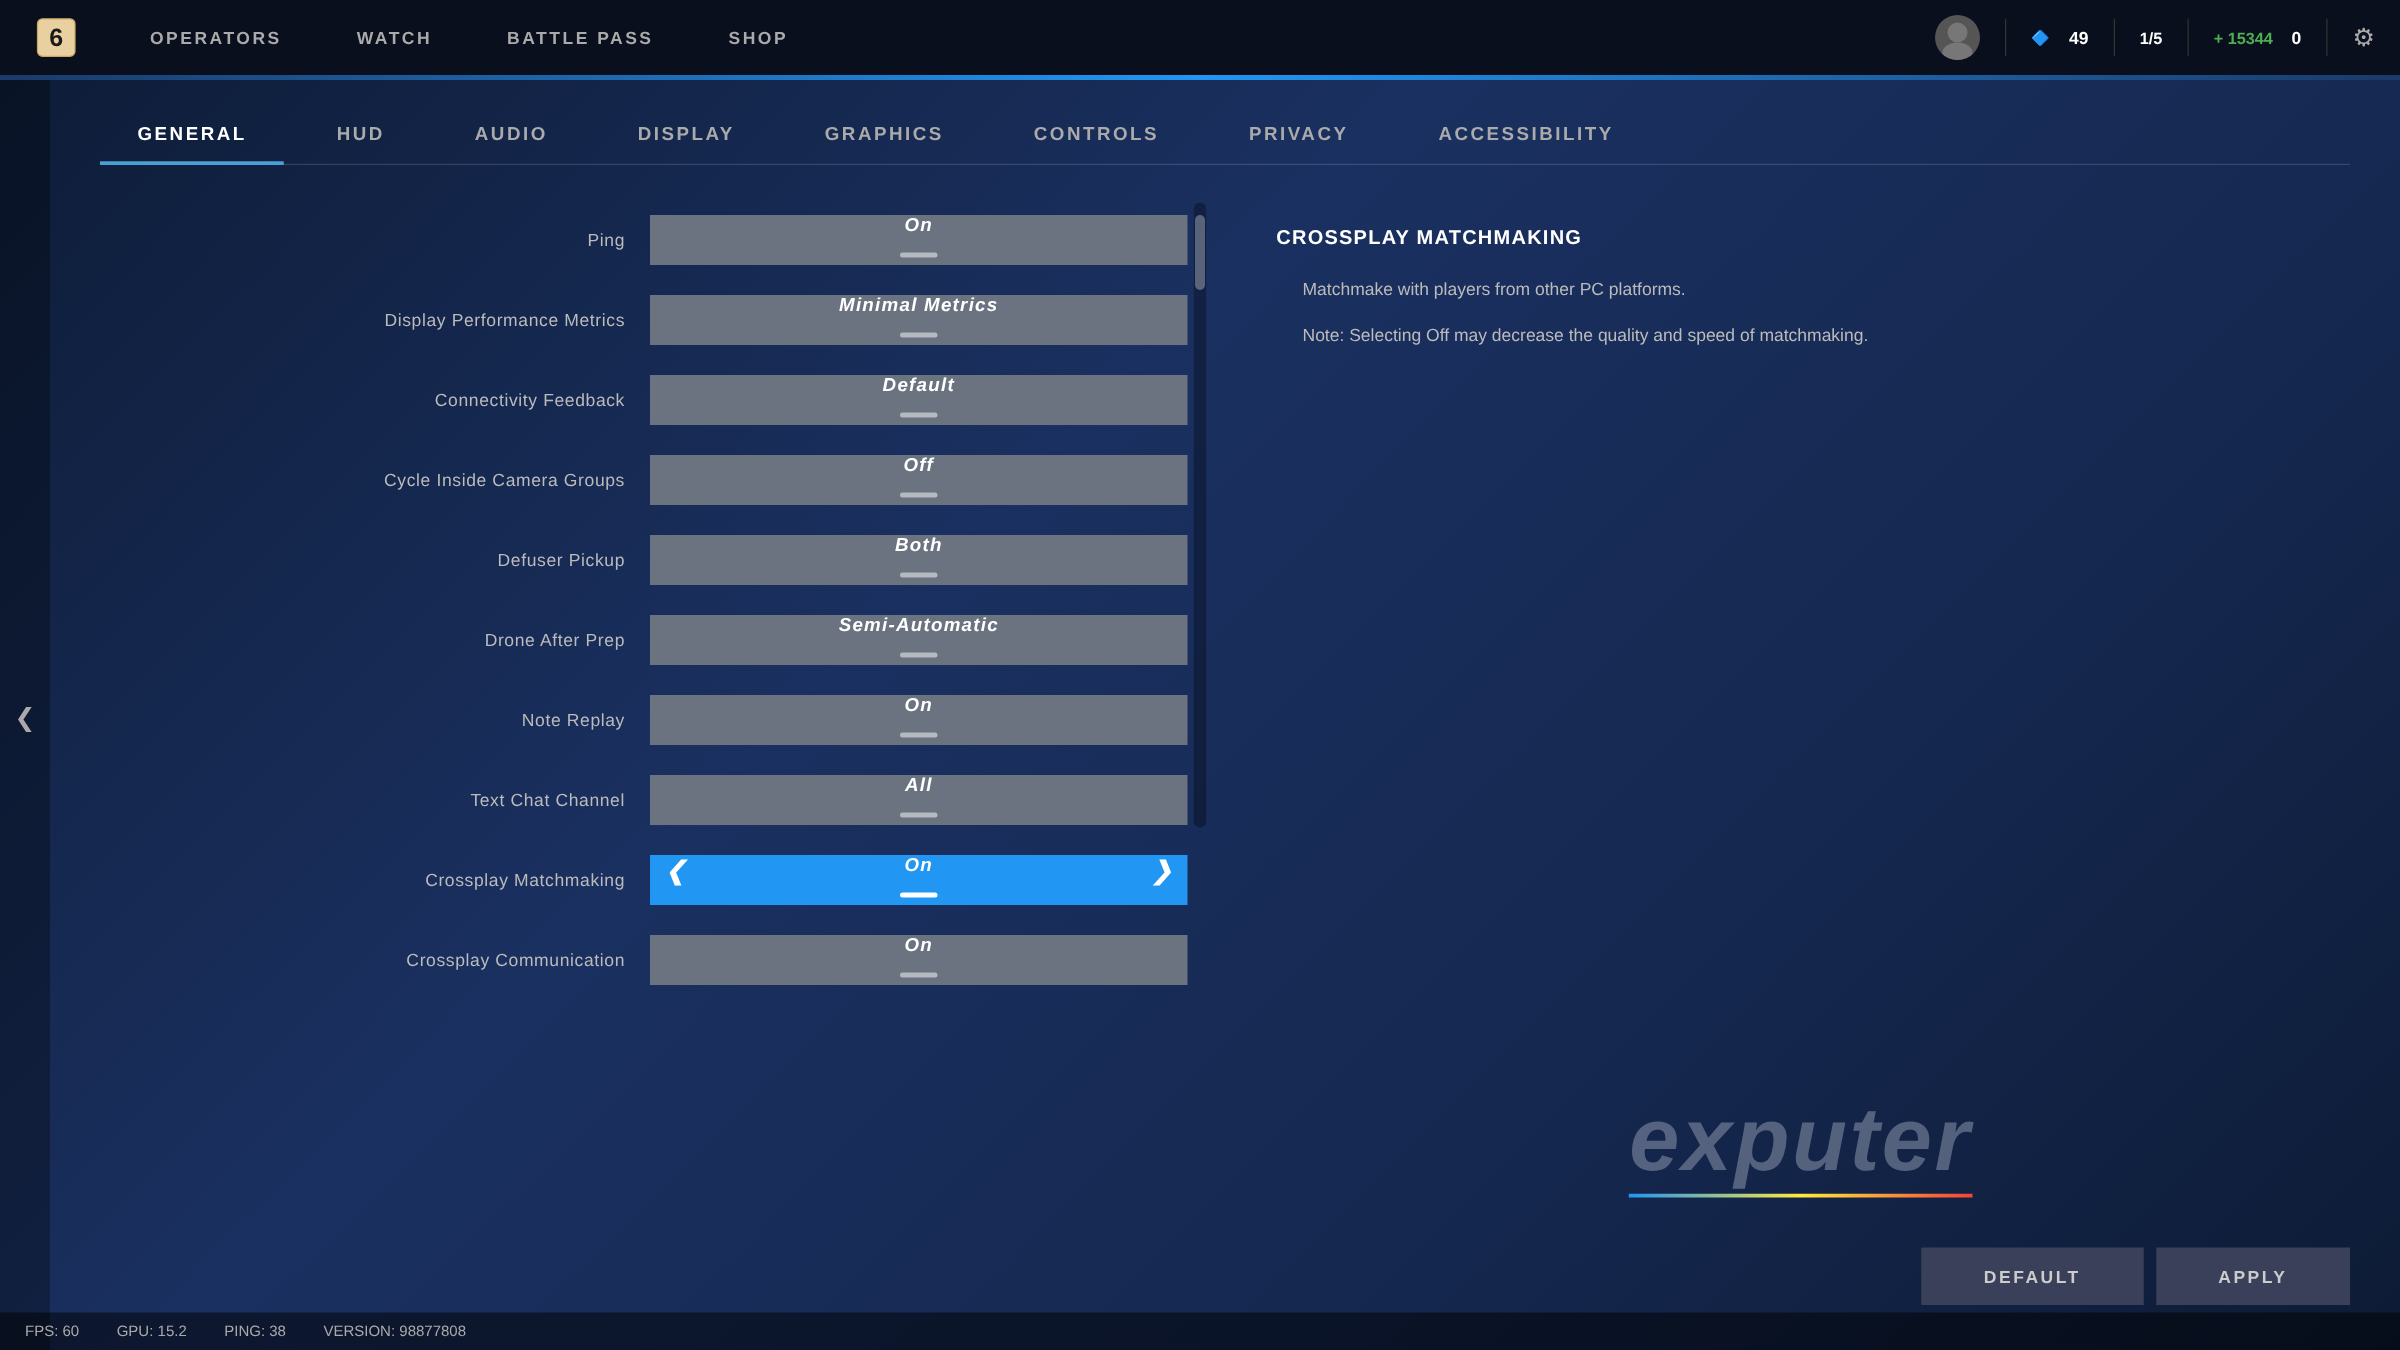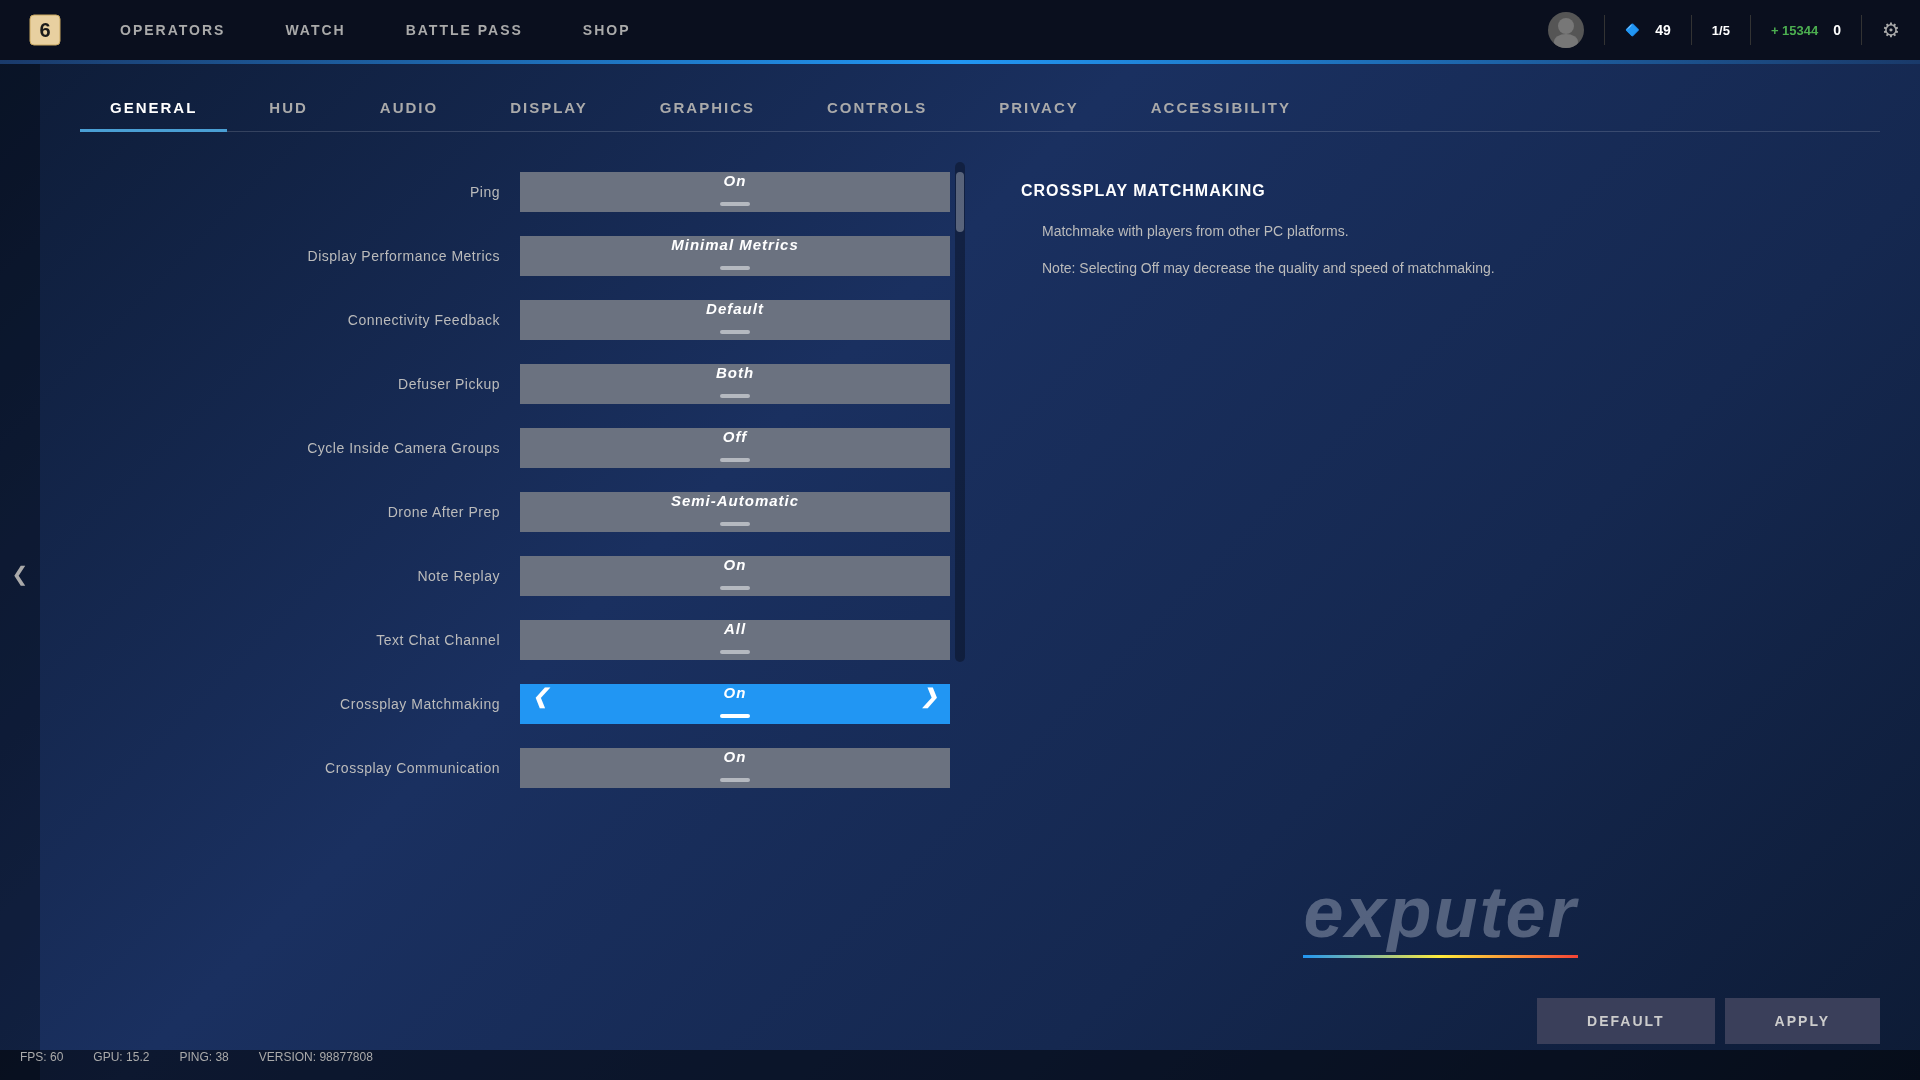--- a/index.html
+++ b/index.html
@@ -333,20 +333,21 @@
 
     
     .status-bar {
       position: absolute;
       bottom: 0;
       left: 0;
       right: 0;
       background: rgba(0,0,0,0.5);
       height: 30px;
       display: flex;
+      align-items: center;
       padding: 0 20px;
       gap: 30px;
       z-index: 10;
     }
 
     .status-item {
       color: #aaa;
       font-size: 12px;
     }
 
@@ -461,31 +462,31 @@
 
           <div class="setting-row">
             <div class="setting-label">Connectivity Feedback</div>
             <div class="setting-control">
               <span class="setting-control-value">Default</span>
               <div class="setting-control-slider"></div>
             </div>
           </div>
 
           <div class="setting-row">
+            <div class="setting-label">Cycle Inside Camera Groups</div>
+            <div class="setting-control">
+              <span class="setting-control-value">Off</span>
+              <div class="setting-control-slider"></div>
+            </div>
+          </div>
+
+          <div class="setting-row">
             <div class="setting-label">Defuser Pickup</div>
             <div class="setting-control">
               <span class="setting-control-value">Both</span>
-              <div class="setting-control-slider"></div>
-            </div>
-          </div>
-
-          <div class="setting-row">
-            <div class="setting-label">Cycle Inside Camera Groups</div>
-            <div class="setting-control">
-              <span class="setting-control-value">Off</span>
               <div class="setting-control-slider"></div>
             </div>
           </div>
 
           <div class="setting-row">
             <div class="setting-label">Drone After Prep</div>
             <div class="setting-control">
               <span class="setting-control-value">Semi-Automatic</span>
               <div class="setting-control-slider"></div>
             </div>

